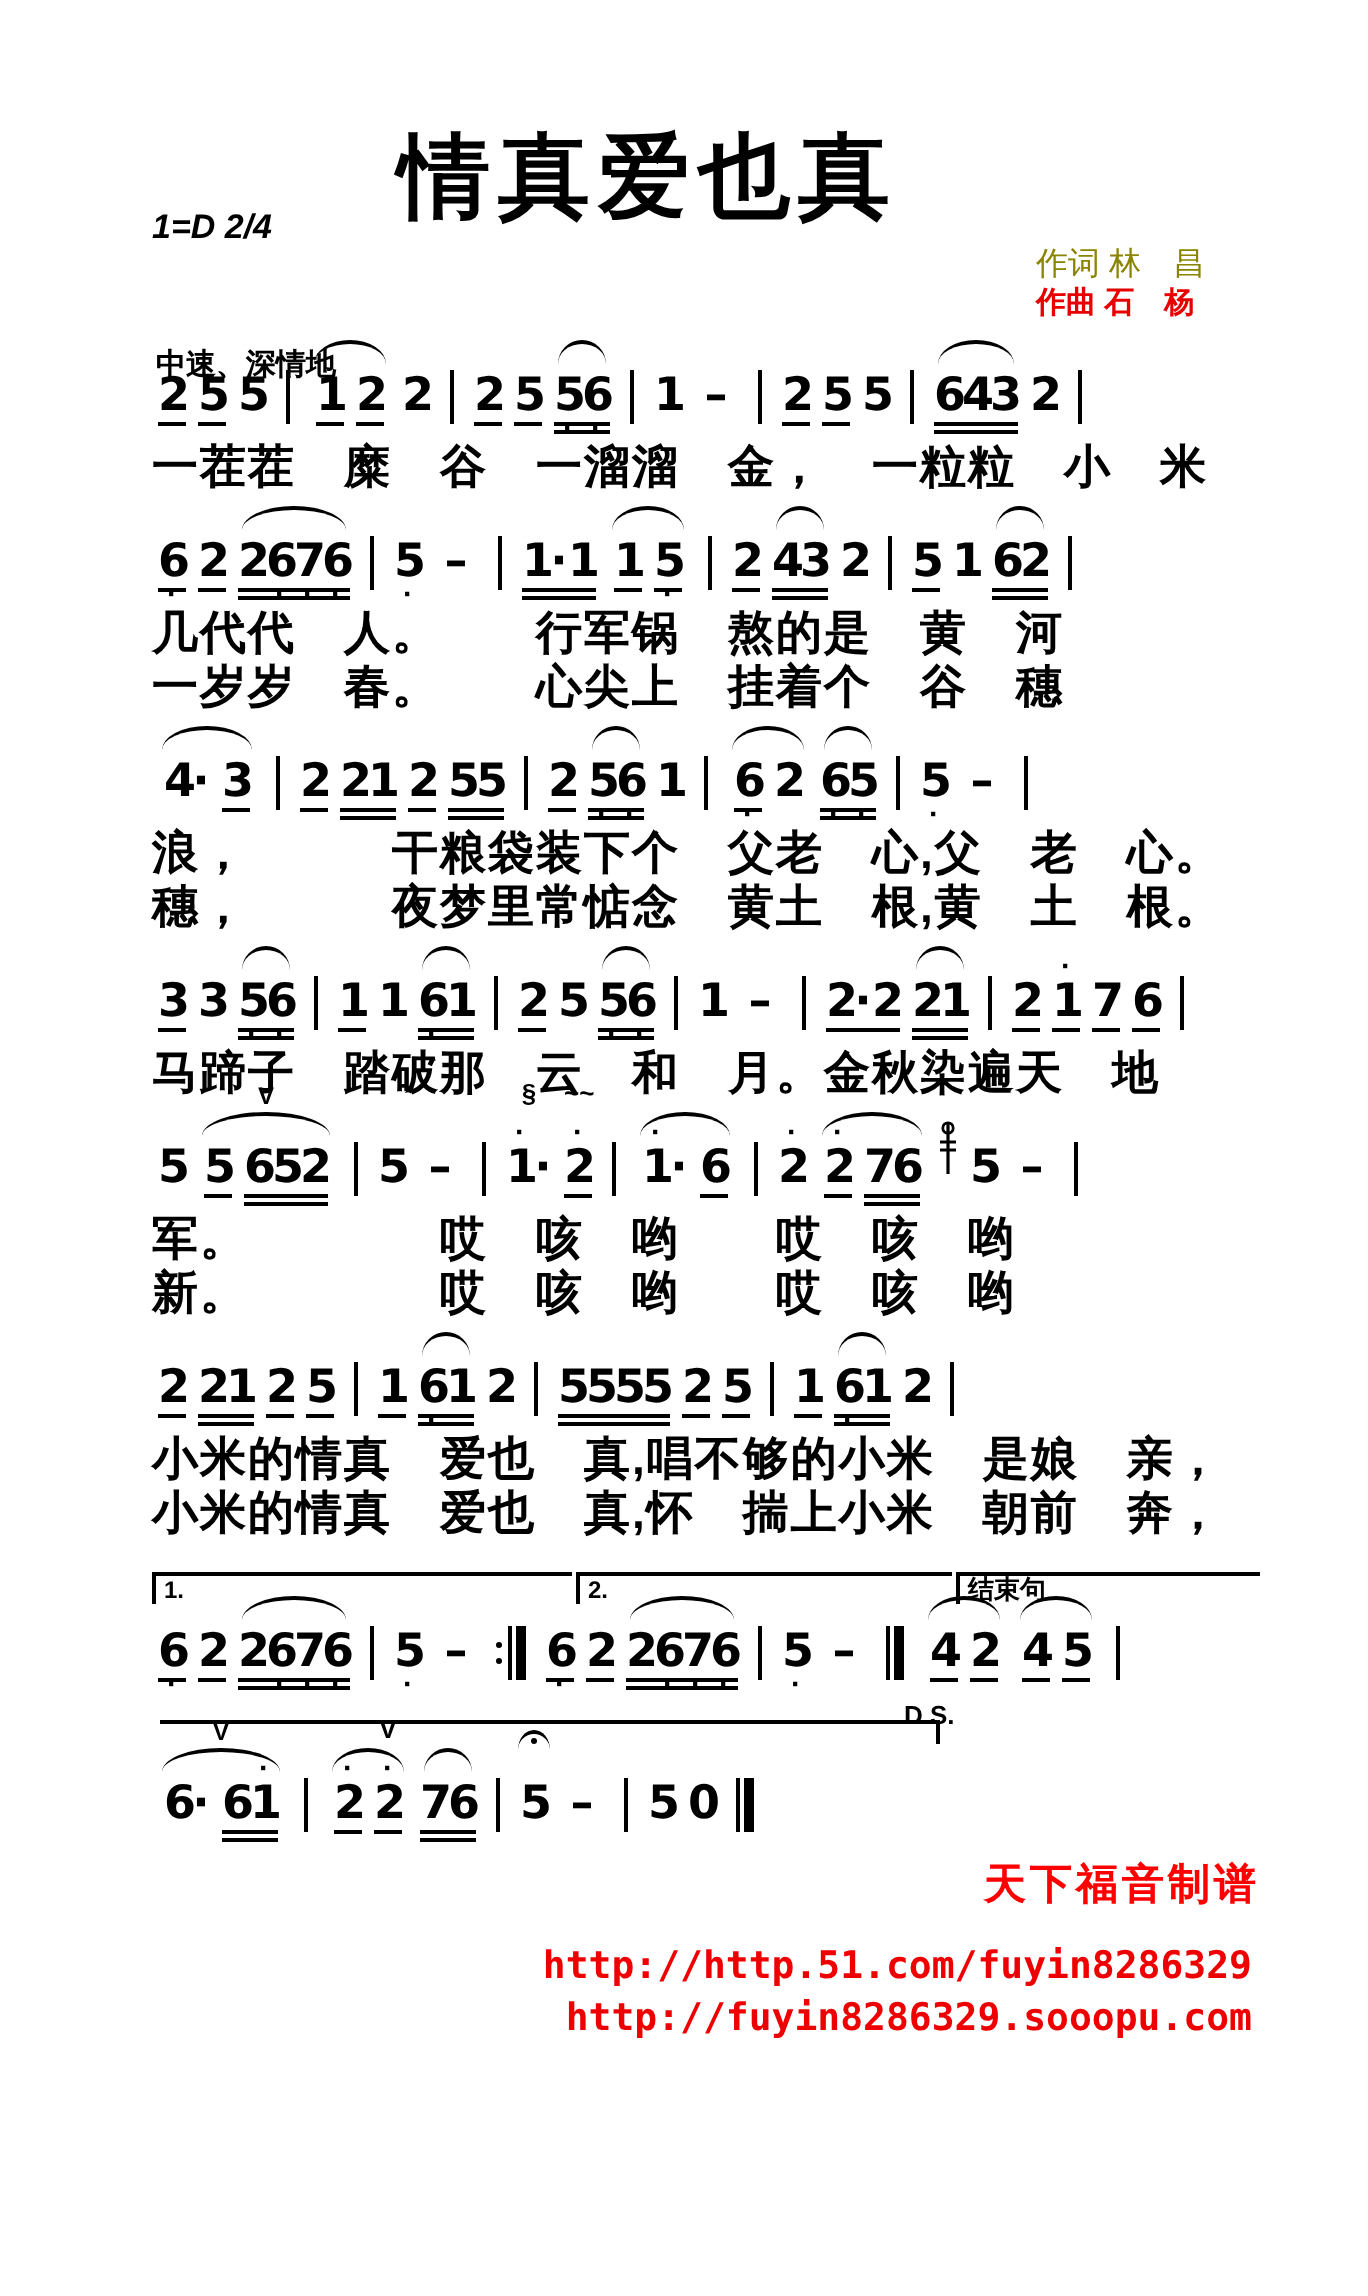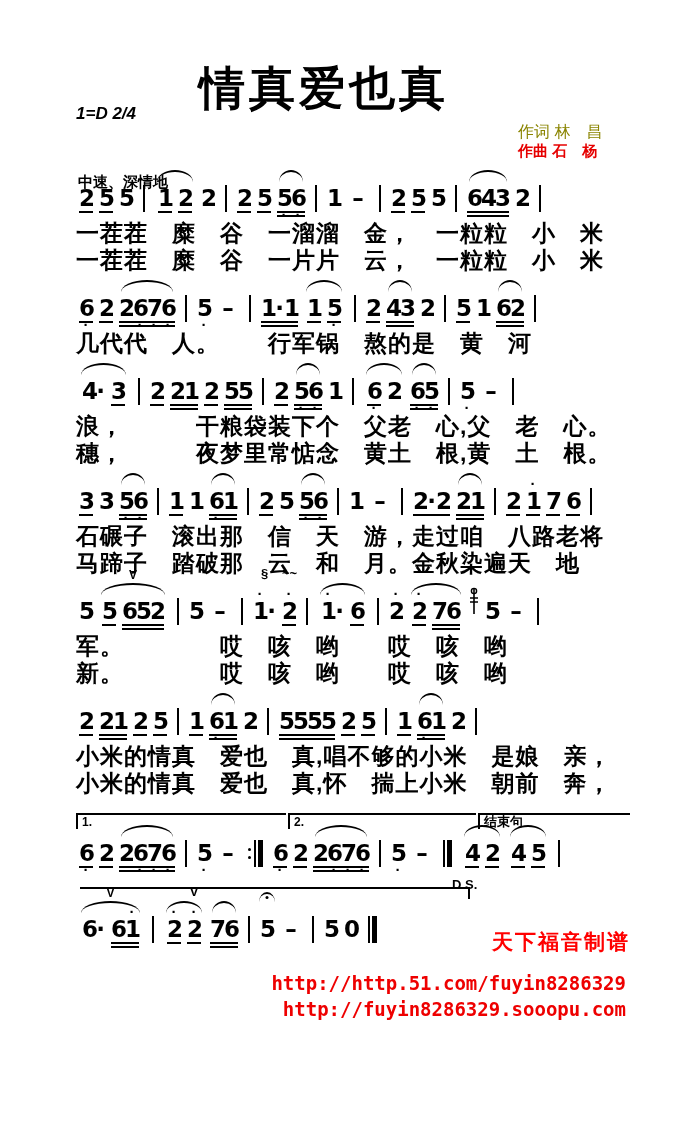--- a/index.html
+++ b/index.html
@@ -264,21 +264,20 @@
             <div class="core">
               <div class="ch" style="width: 14px;">2</div>
             </div>
             <div class="dotrow lo">
               <div class="dc" style="width: 14px;"></div>
             </div>
           </div>
           <div class="bar"></div>
         </div>
         <div class="lyric">一茬茬　糜　谷　一溜溜　金，　一粒粒　小　米</div>
-        <div class="lyric">一茬茬　糜　谷　一片片　云，　一粒粒　小　米</div>
       </div>
       <div class="system">
         <div class="notesrow">
           <div class="note">
             <div class="dotrow hi">
               <div class="dc" style="width: 14px;"></div>
             </div>
             <div class="core u1">
               <div class="ch" style="width: 14px;">6</div>
             </div>
@@ -458,20 +457,21 @@
               <div class="ch" style="width: 14px;">2</div>
             </div>
             <div class="dotrow lo">
               <div class="dc" style="width: 14px;"></div>
               <div class="dc" style="width: 14px;"></div>
             </div>
           </div>
           <div class="bar"></div>
         </div>
         <div class="lyric">几代代　人。　　行军锅　熬的是　黄　河</div>
+        <div class="lyric">一岁岁　春。　　心尖上　挂着个　谷　穗</div>
       </div>
       <div class="system">
         <div class="notesrow">
           <div class="grp">
             <div class="arc"></div>
             <div class="grow">
               <div class="note">
                 <div class="dotrow hi">
                   <div class="dc" style="width: 14px;"></div>
                   <div class="dc" style="width: 9px;"></div>
@@ -869,21 +869,20 @@
             </div>
             <div class="core u1">
               <div class="ch" style="width: 14px;">6</div>
             </div>
             <div class="dotrow lo">
               <div class="dc" style="width: 14px;"></div>
             </div>
           </div>
           <div class="bar"></div>
         </div>
-        <div class="lyric">石碾子　滚出那　信　天　游，走过咱　八路老将</div>
         <div class="lyric">马蹄子　踏破那　云　和　月。金秋染遍天　地</div>
       </div>
       <div class="system">
         <div class="notesrow">
           <div class="note">
             <div class="dotrow hi">
               <div class="dc" style="width: 14px;"></div>
             </div>
             <div class="core">
               <div class="ch" style="width: 14px;">5</div>

